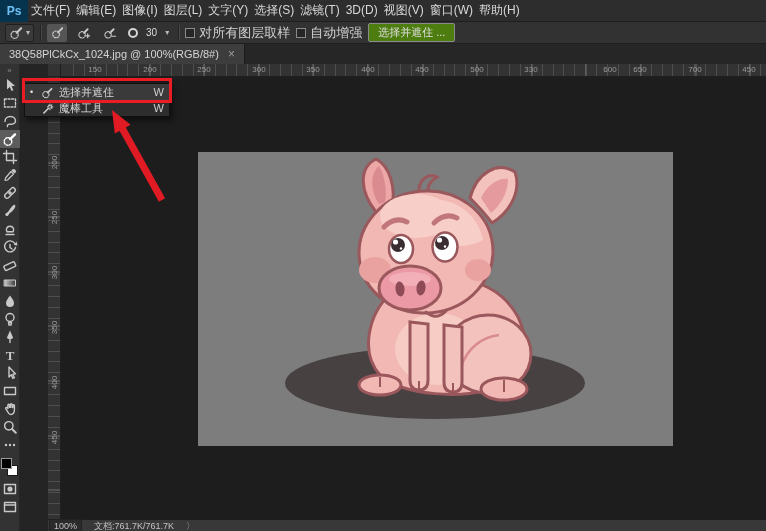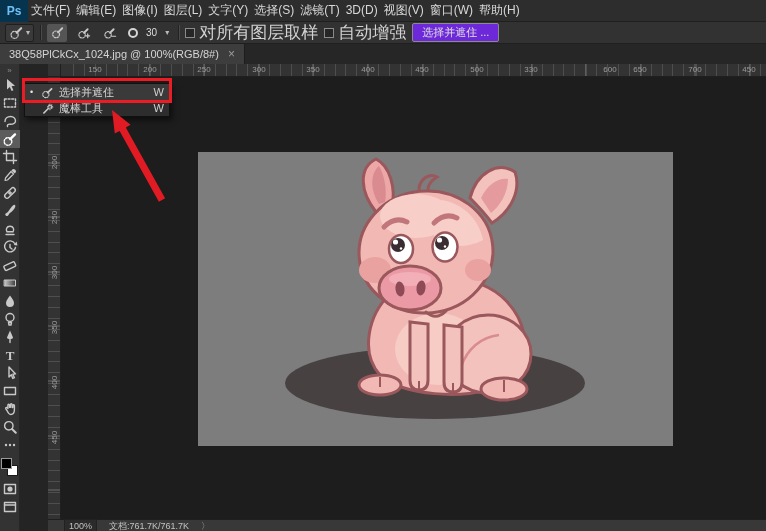--- a/index.html
+++ b/index.html
@@ -23,23 +23,23 @@
   .vsep{width:1px;height:15px;background:#222;box-shadow:1px 0 0 #4a4a4a}
   .mode-btn{width:20px;height:18px;display:flex;align-items:center;justify-content:center;border-radius:2px}
   .mode-btn.pressed{background:#555}
   .opt-ico svg,.mode-btn svg{width:15px;height:15px;stroke:#c9c9c9;fill:none;stroke-width:1.3;
     stroke-linecap:round;stroke-linejoin:round}
   .brush-picker{display:flex;align-items:center;gap:8px;padding:0 3px;height:18px}
   .ring{width:10px;height:10px;border:2px solid #d6d6d6;border-radius:50%;display:inline-block}
   .brush-size{font-size:10px;color:#ddd}
   .cb-group{display:flex;align-items:center;gap:4px}
   .cb{width:10px;height:10px;border:1px solid #8a8a8a;background:#262626;display:inline-block}
-  .cb-label{font-size:17px;color:#d2d2d2;white-space:nowrap}
+  .cb-label{font-size:13px;color:#d2d2d2;white-space:nowrap}
   .sam-btn{border:1px solid #8a8a8a;border-radius:2px;padding:1px 9px;font-size:11px;
-    color:#e0e0e0;background:#6d28d9;white-space:nowrap}
+    color:#e0e0e0;background:#4d7c0f;white-space:nowrap}
 
   
   .tabbar{position:absolute;left:0;top:44px;right:0;height:20px;background:#262626;
     display:flex;align-items:flex-end;z-index:10}
   .doc-tab{height:20px;background:#3d3d3d;border-right:1px solid #1c1c1c;display:flex;
     align-items:center;gap:9px;padding:0 9px;font-size:11px;color:#d4d4d4;white-space:nowrap}
   .tab-close{color:#9c9c9c;font-size:12px;line-height:12px}
 
   
   .toolbar{position:absolute;left:0;top:64px;width:20px;bottom:0;background:#333;
@@ -75,21 +75,21 @@
       repeating-linear-gradient(to bottom,transparent 0 53.6px,#6e6e6e 53.6px 54.6px),
       repeating-linear-gradient(to bottom,transparent 0 9.9px,#4e4e4e 9.9px 10.9px);
     background-position:0 31.5px,0 2px}
   .vrl{position:absolute;left:-9px;width:30px;text-align:center;transform:rotate(-90deg);
     font-size:8px;color:#9b9b9b}
   .paste{position:absolute;left:13px;top:13px;right:0;bottom:12px;background:#1d1d1d;overflow:hidden}
   .canvas{position:absolute;left:137px;top:75px;width:475px;height:294px;background:#7d7d7d}
 
   
   .statusbar{position:absolute;left:0;right:0;bottom:0;height:12px;background:#383838;
-    border-top:1px solid #1f1f1f;display:flex;align-items:center;gap:12px;padding-left:16px;
+    border-top:1px solid #1f1f1f;display:flex;align-items:center;gap:12px;padding-left:1px;
     font-size:9px;color:#c2c2c2;line-height:12px}
   .zoom-field{background:#2b2b2b;border:1px solid #222;padding:0 4px}
   .status-chevron{color:#a8a8a8}
 
   
   .flyout{position:absolute;left:24px;top:83px;width:146px;background:#2d2d2d;
     border:1px solid #111;box-shadow:2px 3px 6px rgba(0,0,0,.6);z-index:40}
   .fly-row{display:flex;align-items:center;gap:5px;height:16px;padding:0 5px;font-size:11px;color:#d8d8d8;white-space:nowrap}
   .fly-row.current{background:#3a3a3a}
   .fly-bullet{width:6px;font-size:9px;color:#e6e6e6}

